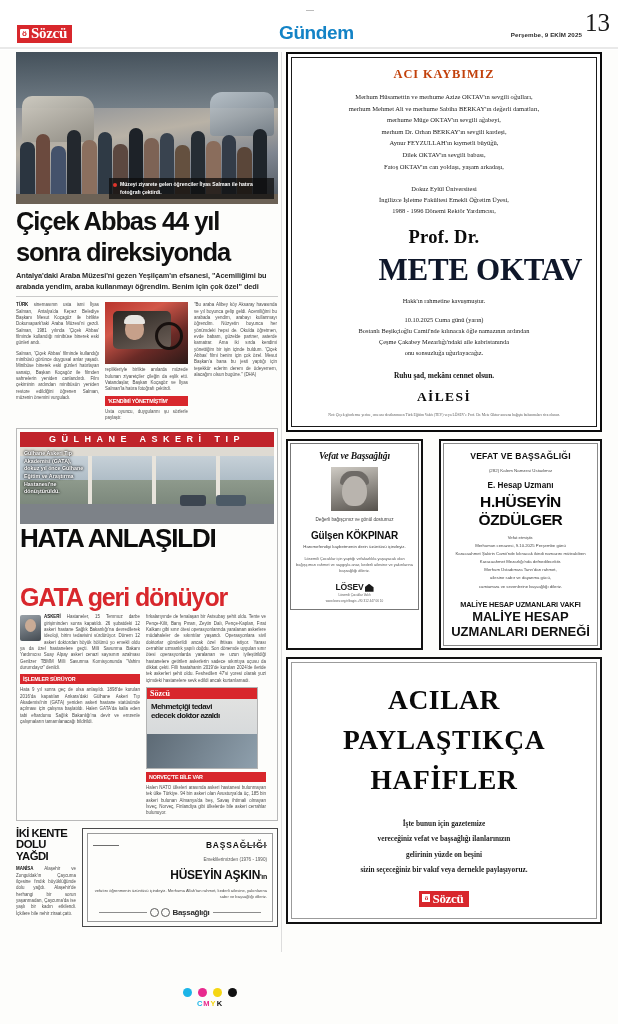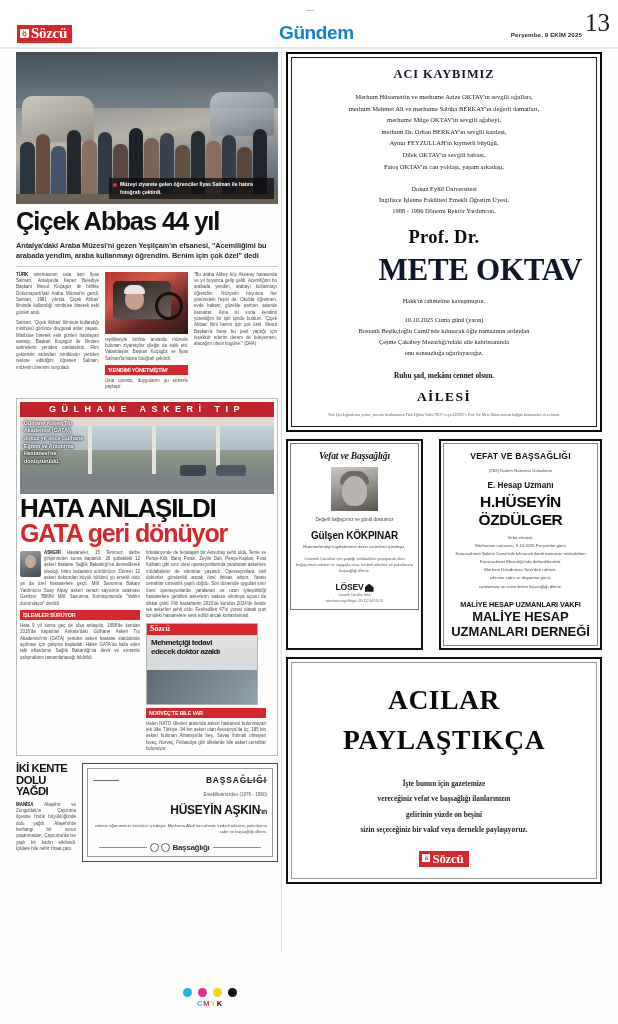--- a/index.html
+++ b/index.html
@@ -56,21 +56,21 @@
   .gata-photo{position:relative;width:254px;height:92px;overflow:hidden;background:#9fb0bd;}
   .g-sign{position:absolute;left:0;top:0;width:254px;height:15px;background:#c0232a;color:#fff;font-size:9px;font-weight:bold;letter-spacing:5.5px;text-align:center;line-height:15px;overflow:hidden;}
   .g-sky{position:absolute;left:0;top:15px;width:254px;height:34px;background:linear-gradient(180deg,#cfd8de,#aebcc6);}
   .g-canopy{position:absolute;left:0;top:15px;width:254px;height:9px;background:#dedad2;}
   .g-ground{position:absolute;left:0;bottom:0;width:254px;height:44px;background:linear-gradient(180deg,#8e9a8c,#6e7a70);}
   .g-road{position:absolute;left:0;bottom:0;width:254px;height:20px;background:#7d8288;}
   .g-post{position:absolute;width:4px;background:#e8e4dc;}
   .g-car{position:absolute;bottom:18px;height:11px;border-radius:3px;background:#3c4550;}
   .g-cap{position:absolute;left:4px;top:18px;width:63px;color:#fff;font-size:5.3px;line-height:7.6px;font-weight:bold;text-shadow:0 0 3px rgba(0,0,0,.95),0 0 2px rgba(0,0,0,.9);}
   .hl2{font-size:26px;line-height:25px;font-weight:bold;letter-spacing:-1.2px;color:#0d0d0d;margin-top:2px;}
-  .hl3{font-size:25px;line-height:25px;font-weight:bold;letter-spacing:-1.1px;color:#d8272c;}
+  .hl3{font-size:25px;line-height:25px;font-weight:bold;letter-spacing:-1.1px;color:#d8272c;margin-top:34px;}
   .a2body{display:flex;gap:6px;margin-top:4px;}
   .a2c{width:120px;}
   .mugshot{float:left;width:21px;height:26px;margin:1px 3px 1px 0;background:linear-gradient(160deg,#9aa2a8,#434a51);border-radius:2px;position:relative;}
   .mugshot .mf{position:absolute;left:5px;top:4px;width:11px;height:13px;background:#c9ab95;border-radius:50%;}
   .clip{width:110px;height:80px;background:linear-gradient(180deg,#e4e4e2,#cdd2d6);border:1px solid #b3b3b3;position:relative;overflow:hidden;margin:3px 0;}
   .clip-top{position:absolute;left:0;top:0;width:110px;height:11px;background:#d8272c;}
   .clip-logo{position:absolute;left:3px;top:1.5px;color:#fff;font-family:"Liberation Serif",serif;font-weight:bold;font-size:8px;line-height:8px;}
   .clip-hl{position:absolute;left:4px;top:14px;font-size:8px;font-weight:bold;color:#151515;letter-spacing:-.5px;line-height:9px;}
   .clip-strip{position:absolute;left:0;bottom:0;width:110px;height:34px;background:linear-gradient(120deg,#5d6a75,#8fa0ad);}
 
@@ -95,21 +95,21 @@
 
   
   .cmyk{position:absolute;left:160px;top:988px;width:100px;text-align:center;}
   .dots{display:flex;gap:6px;justify-content:center;}
   .dot{width:9px;height:9px;border-radius:50%;}
   .cmyk-label{margin-top:2px;font-size:7.5px;font-weight:bold;letter-spacing:1px;}
 
   
   .obit-main{border:2.5px solid #0a0a0a;padding:3px;background:#fff;}
   .obit-in{border:1px solid #1a1a1a;padding:9px 14px 7px;text-align:center;font-family:"Liberation Serif",serif;}
-  .ob-title{font-size:12.4px;font-weight:bold;letter-spacing:.9px;color:#0f172a;}
+  .ob-title{font-size:12.4px;font-weight:bold;letter-spacing:.9px;color:#c2410c;}
   .ob-lines{margin-top:9px;font-size:6.55px;line-height:11.6px;color:#222;}
   .ob-uni{margin-top:11px;font-size:6.45px;line-height:11px;color:#222;}
   .ob-prof{margin-top:11px;font-size:18.5px;font-weight:bold;letter-spacing:.3px;color:#0a0a0a;}
   .ob-name{margin-top:5px;font-size:31px;line-height:33px;font-weight:bold;letter-spacing:-.3px;color:#0f172a;text-align:right;}
   .ob-rahmet{margin-top:11px;font-size:6.4px;color:#222;}
   .ob-cer{margin-top:11px;font-size:6.4px;line-height:10.8px;color:#222;}
   .ob-ruhu{margin-top:13px;font-size:7.4px;font-weight:bold;color:#101010;}
   .ob-ailesi{margin-top:9px;font-size:13.5px;font-weight:bold;letter-spacing:1.4px;color:#090909;}
   .ob-note{margin-top:8px;font-size:3.75px;line-height:5.6px;color:#5a5a5a;}
 
@@ -192,20 +192,21 @@
         <div class="pp" style="left:190px;width:15px;height:63px;background:#8a6d5c;"></div>
         <div class="pp" style="left:206px;width:14px;height:69px;background:#333c48;"></div>
         <div class="pp" style="left:221px;width:15px;height:57px;background:#5a4639;"></div>
         <div class="pp" style="left:237px;width:14px;height:75px;background:#1f252b;"></div>
         <div class="lp-floor"></div>
       </div>
       <div class="lp-cap">Müzeyi ziyarete gelen öğrenciler İlyas Salman ile hatıra fotoğrafı çektirdi.</div>
     </div>
 
     <div class="hl1">Çiçek Abbas 44 yıl</div>
+    <div class="hl1">sonra direksiyonda</div>
     <div class="dek">Antalya'daki Araba Müzesi'ni gezen Yeşilçam'ın efsanesi, "Acemiliğimi bu arabada yendim, araba kullanmayı öğrendim. Benim için çok özel" dedi</div>
     <div class="rule-thin"></div>
 
     <div class="a1body">
       <div class="a1c">
         <div class="bodytxt"><b>TÜRK</b><span> sinemasının usta ismi İlyas Salman, Antalya'da Kepez Belediye Başkanı Mesut Koçagöz ile birlikte Dokumapark'taki Araba Müzesi'ni gezdi. Salman, 1981 yılında 'Çiçek Abbas' filminde kullandığı minibüse binerek eski günleri andı.</span></div>
         <div class="bodytxt" style="margin-top:4px;">Salman, 'Çiçek Abbas' filminde kullandığı minibüsü görünce duygusal anlar yaşadı. Minibüse binerek eski günleri hatırlayan sanatçı, Başkan Koçagöz ile filmden sahnelerin yeniden canlandırdı. Film çekiminin ardından minibüsün yeniden restore edildiğini öğrenen Salman, müzenin önemini vurguladı.</div>
       </div>
       <div class="a1c">
         <div class="midphoto">
@@ -365,20 +366,21 @@
           <div class="ob2-f1">MALİYE HESAP UZMANLARI VAKFI</div>
           <div class="ob2-f2">MALİYE HESAP UZMANLARI DERNEĞİ</div>
         </div>
       </div>
     </div>
 
     <div class="acilar">
       <div class="acilar-in">
         <div class="ac-l">ACILAR</div>
         <div class="ac-l">PAYLAŞTIKÇA</div>
+        <div class="ac-l">HAFİFLER</div>
         <div class="ac-body">
           <div>İşte bunun için gazetemize</div>
           <div>vereceğiniz vefat ve başsağlığı ilanlarınızın</div>
           <div>gelirinin yüzde on beşini</div>
           <div>sizin seçeceğiniz bir vakıf veya dernekle paylaşıyoruz.</div>
         </div>
         <div class="ac-logo">
           <div class="m">ö</div>
           <div class="t">Sözcü</div>
         </div>

